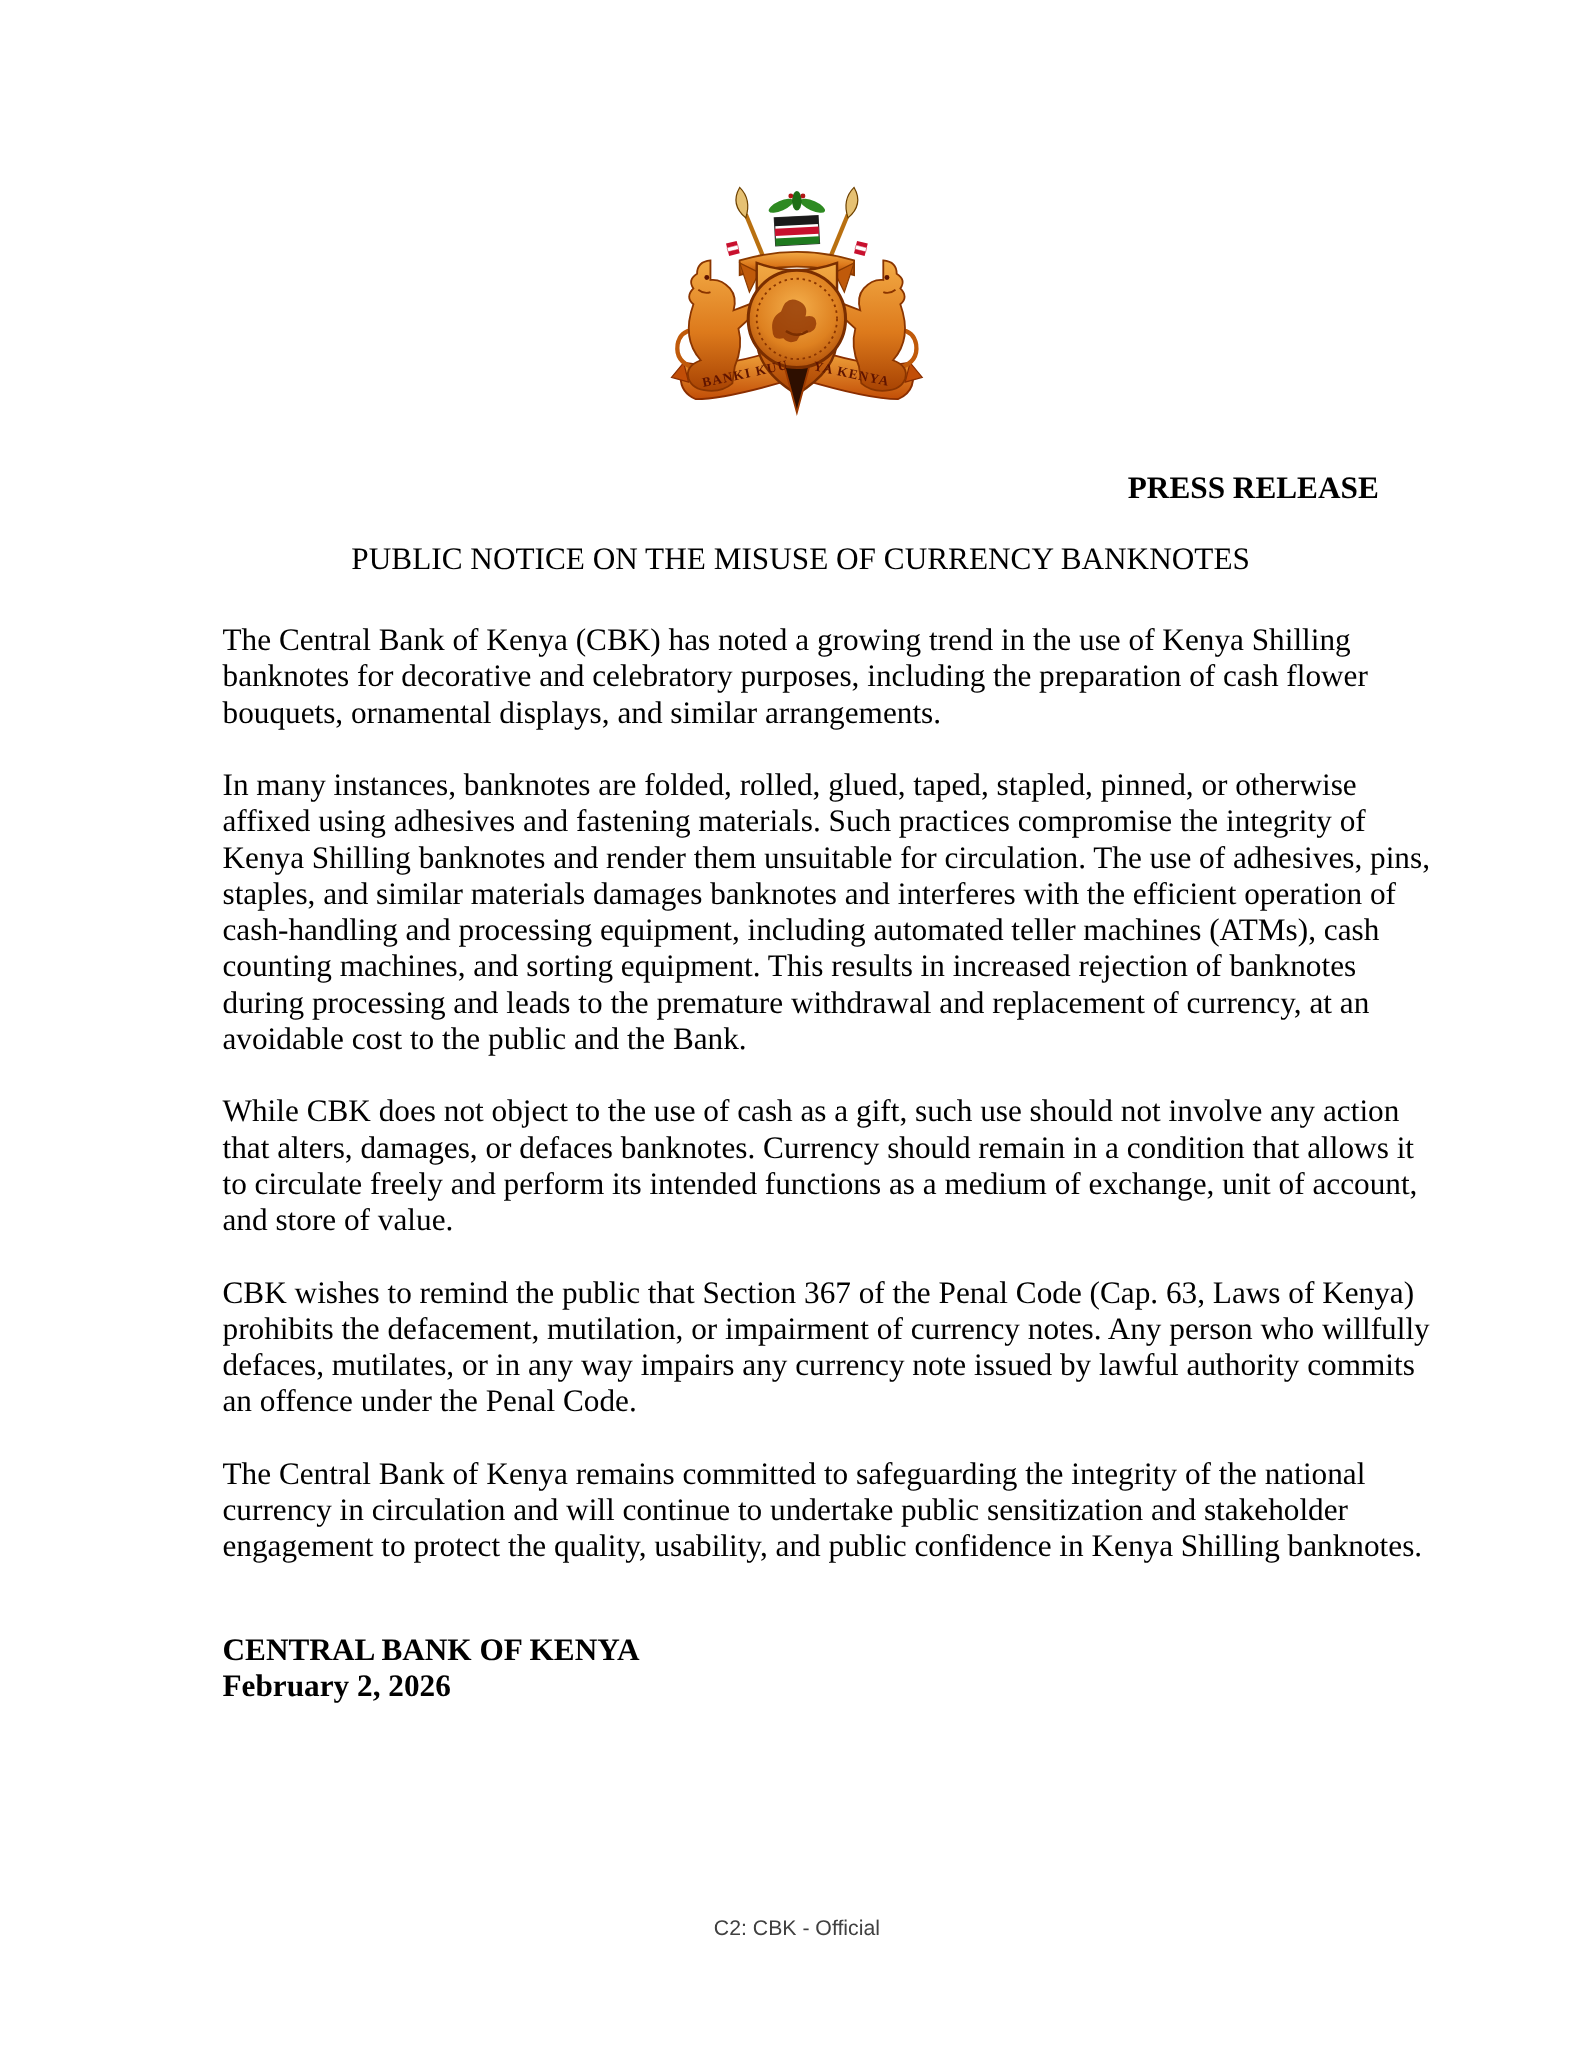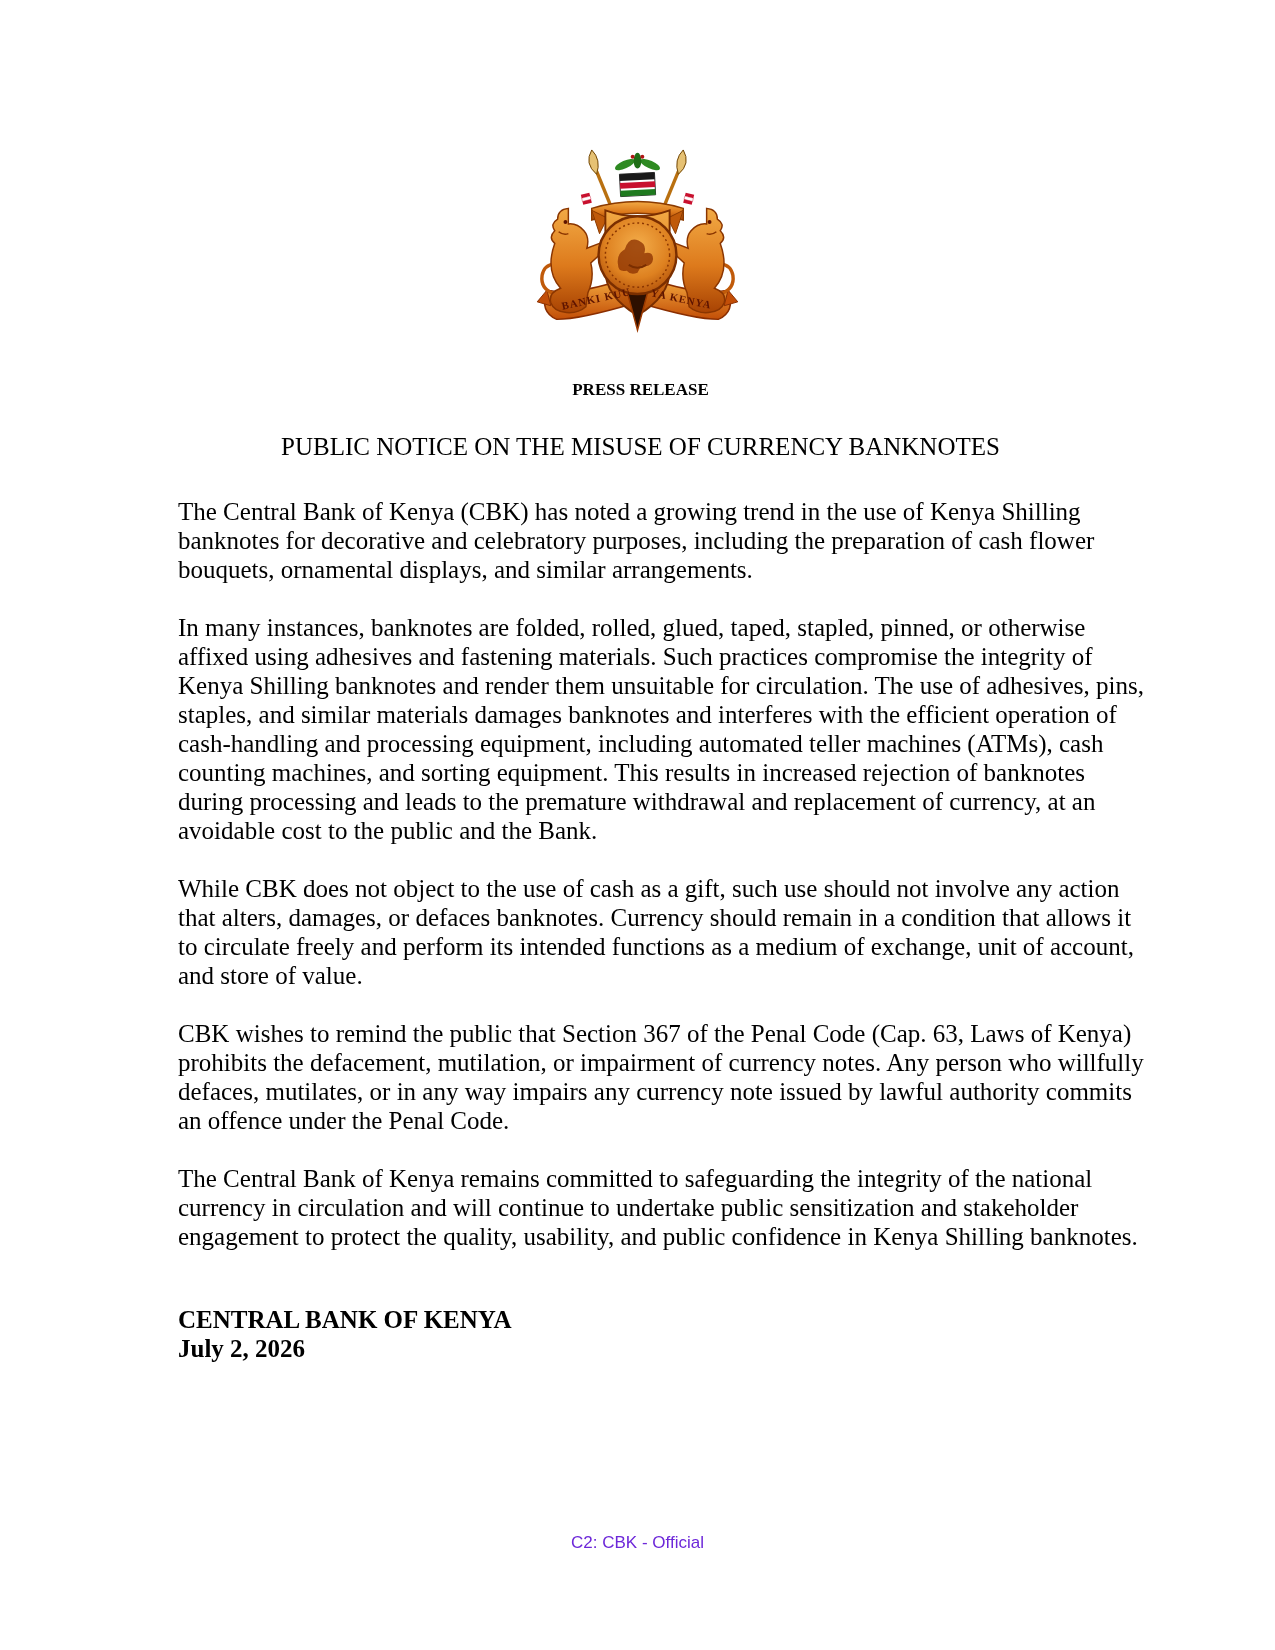--- a/index.html
+++ b/index.html
@@ -14,22 +14,22 @@
     line-height: 29px;
     color: #000000;
     overflow: hidden;
   }
   .logo-wrap {
     width: 205px;
     margin: 148px auto 0 auto;
   }
   .heading-1 {
     margin: 36px 172px 0 178px;
-    text-align: center;
-    font-size: 17px;
+    text-align: right;
+    font-size: 25px;
     font-weight: bold;
     line-height: 29px;
   }
   .heading-2 {
     margin: 28px 172px 0 178px;
     text-align: center;
     font-size: 25px;
     font-weight: normal;
     line-height: 29px;
   }
@@ -161,18 +161,18 @@
       <p class="para">While CBK does not object to the use of cash as a gift, such use should not involve any action that alters, damages, or defaces banknotes. Currency should remain in a condition that allows it to circulate freely and perform its intended functions as a medium of exchange, unit of account, and store of value.</p>
 
       <p class="para">CBK wishes to remind the public that Section 367 of the Penal Code (Cap. 63, Laws of Kenya) prohibits the defacement, mutilation, or impairment of currency notes. Any person who willfully defaces, mutilates, or in any way impairs any currency note issued by lawful authority commits an offence under the Penal Code.</p>
 
 
       <p class="para">The Central Bank of Kenya remains committed to safeguarding the integrity of the national currency in circulation and will continue to undertake public sensitization and stakeholder engagement to protect the quality, usability, and public confidence in Kenya Shilling banknotes.</p>
     </div>
 
   <div class="signature">
     <div>CENTRAL BANK OF KENYA</div>
-    <div>July 2, 2026</div>
+    <div>February 2, 2026</div>
   </div>
 
-  <div class="footer" style="color: #6d28d9;">C2: CBK - Official</div>
+  <div class="footer" style="color: #404040;">C2: CBK - Official</div>
 
 </div>
 
 </body></html>

